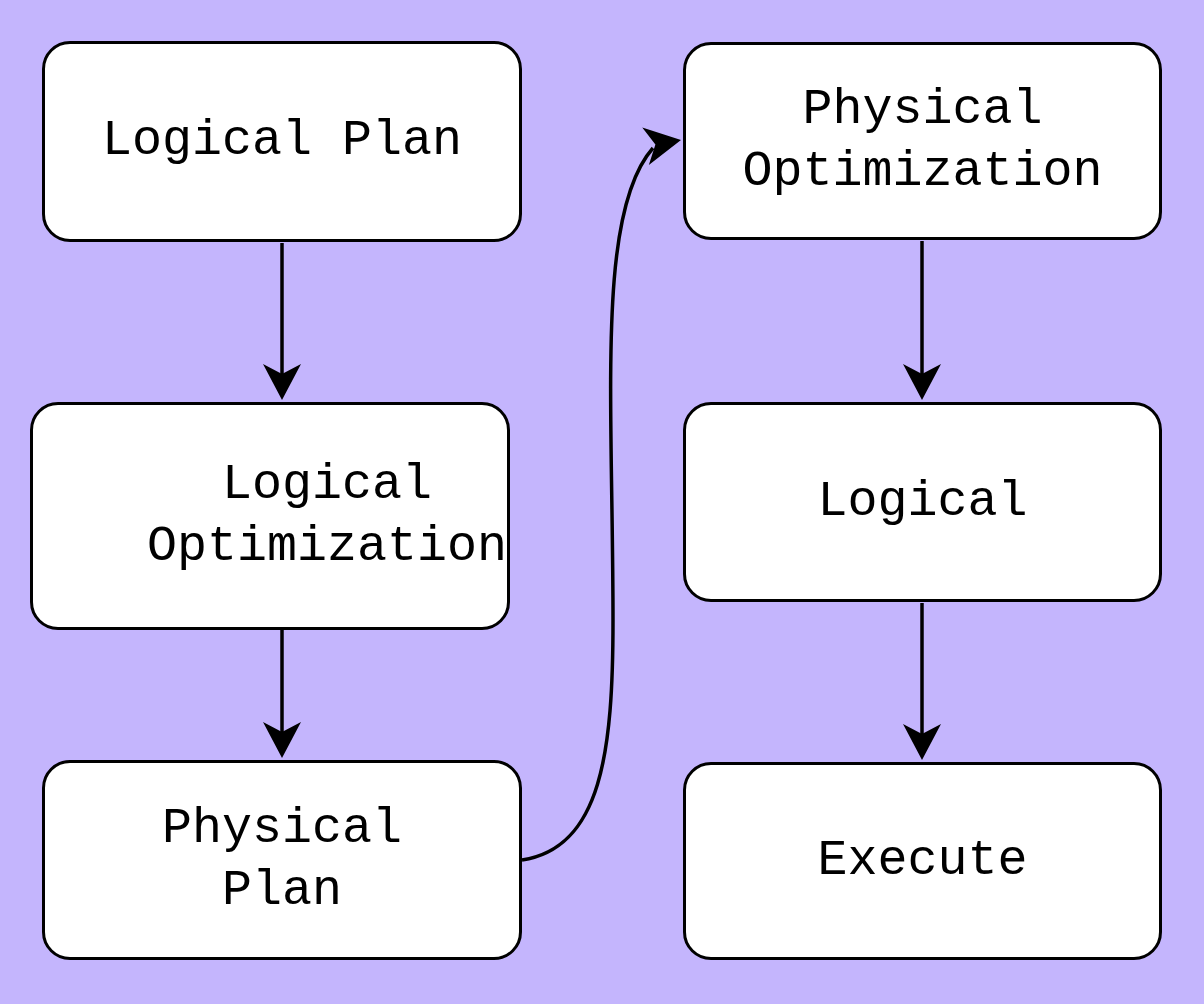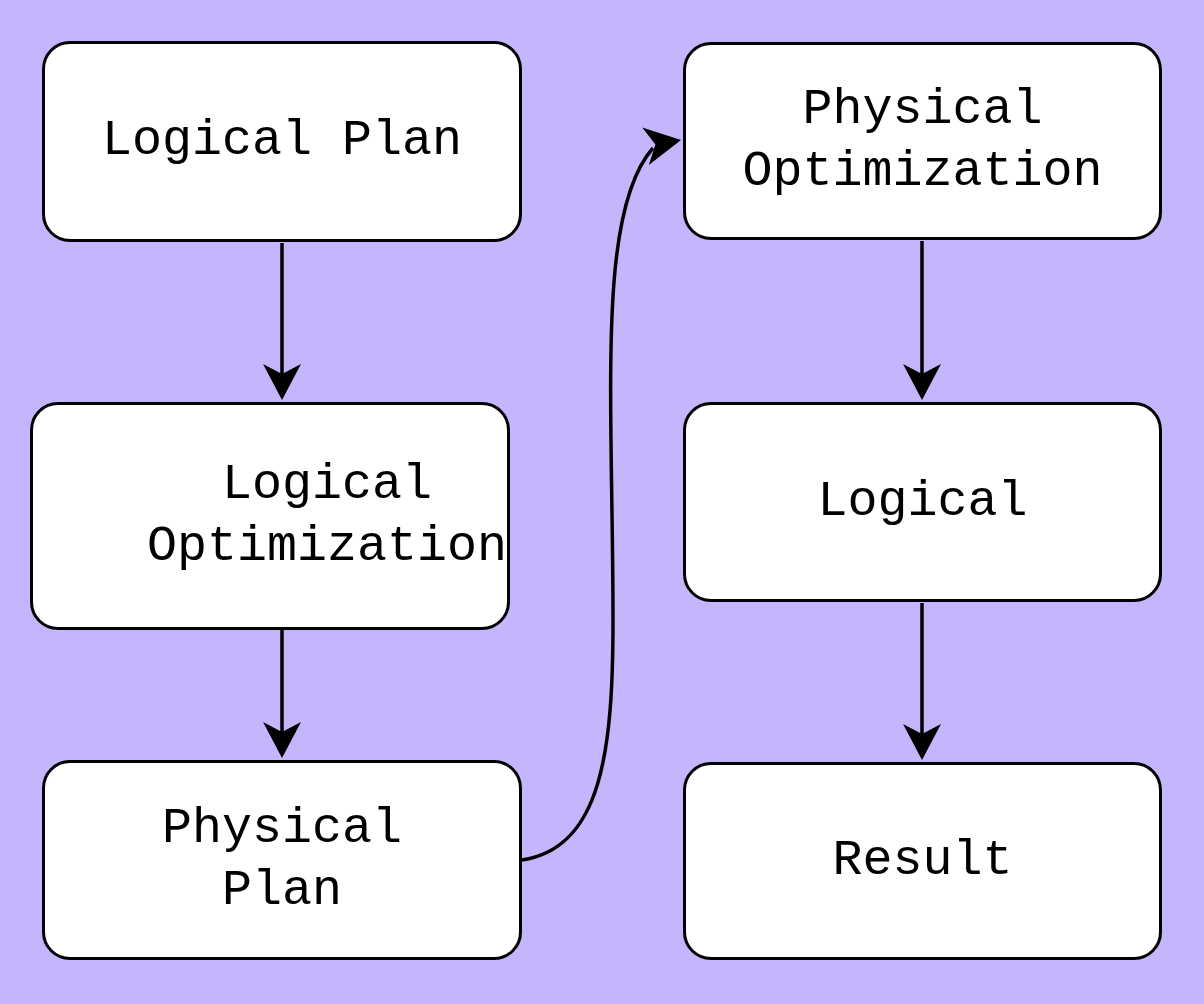--- a/index.html
+++ b/index.html
@@ -107,16 +107,16 @@
   <div class="node" id="node-physical-optimization">
     <span>Physical
 Optimization</span>
   </div>
 
   <div class="node" id="node-execute">
     <span>Logical</span>
   </div>
 
   <div class="node" id="node-result">
-    <span>Result</span>
+    <span>Execute</span>
   </div>
 
 </div>
 
 </body></html>

